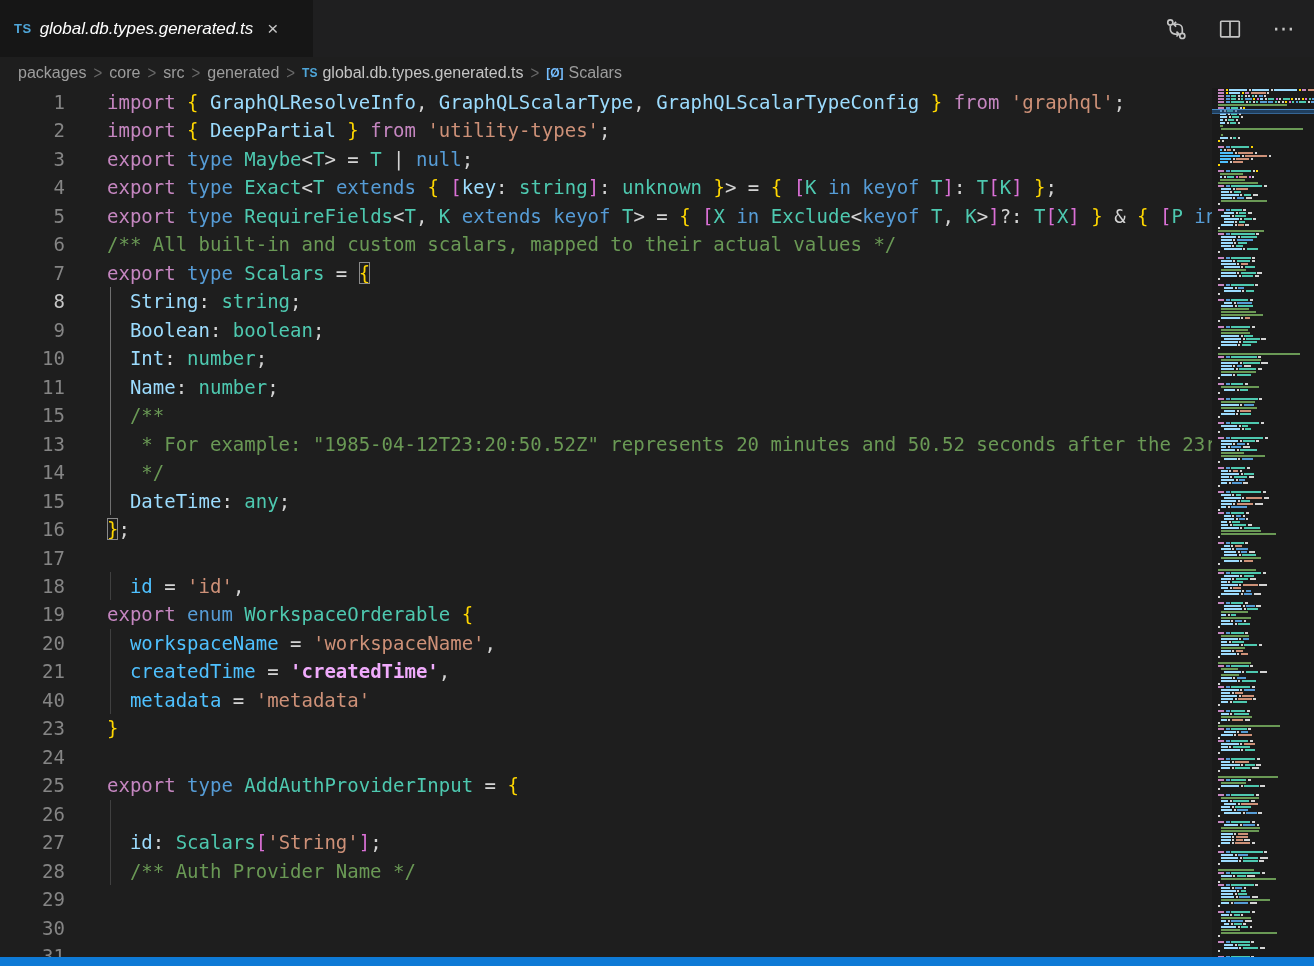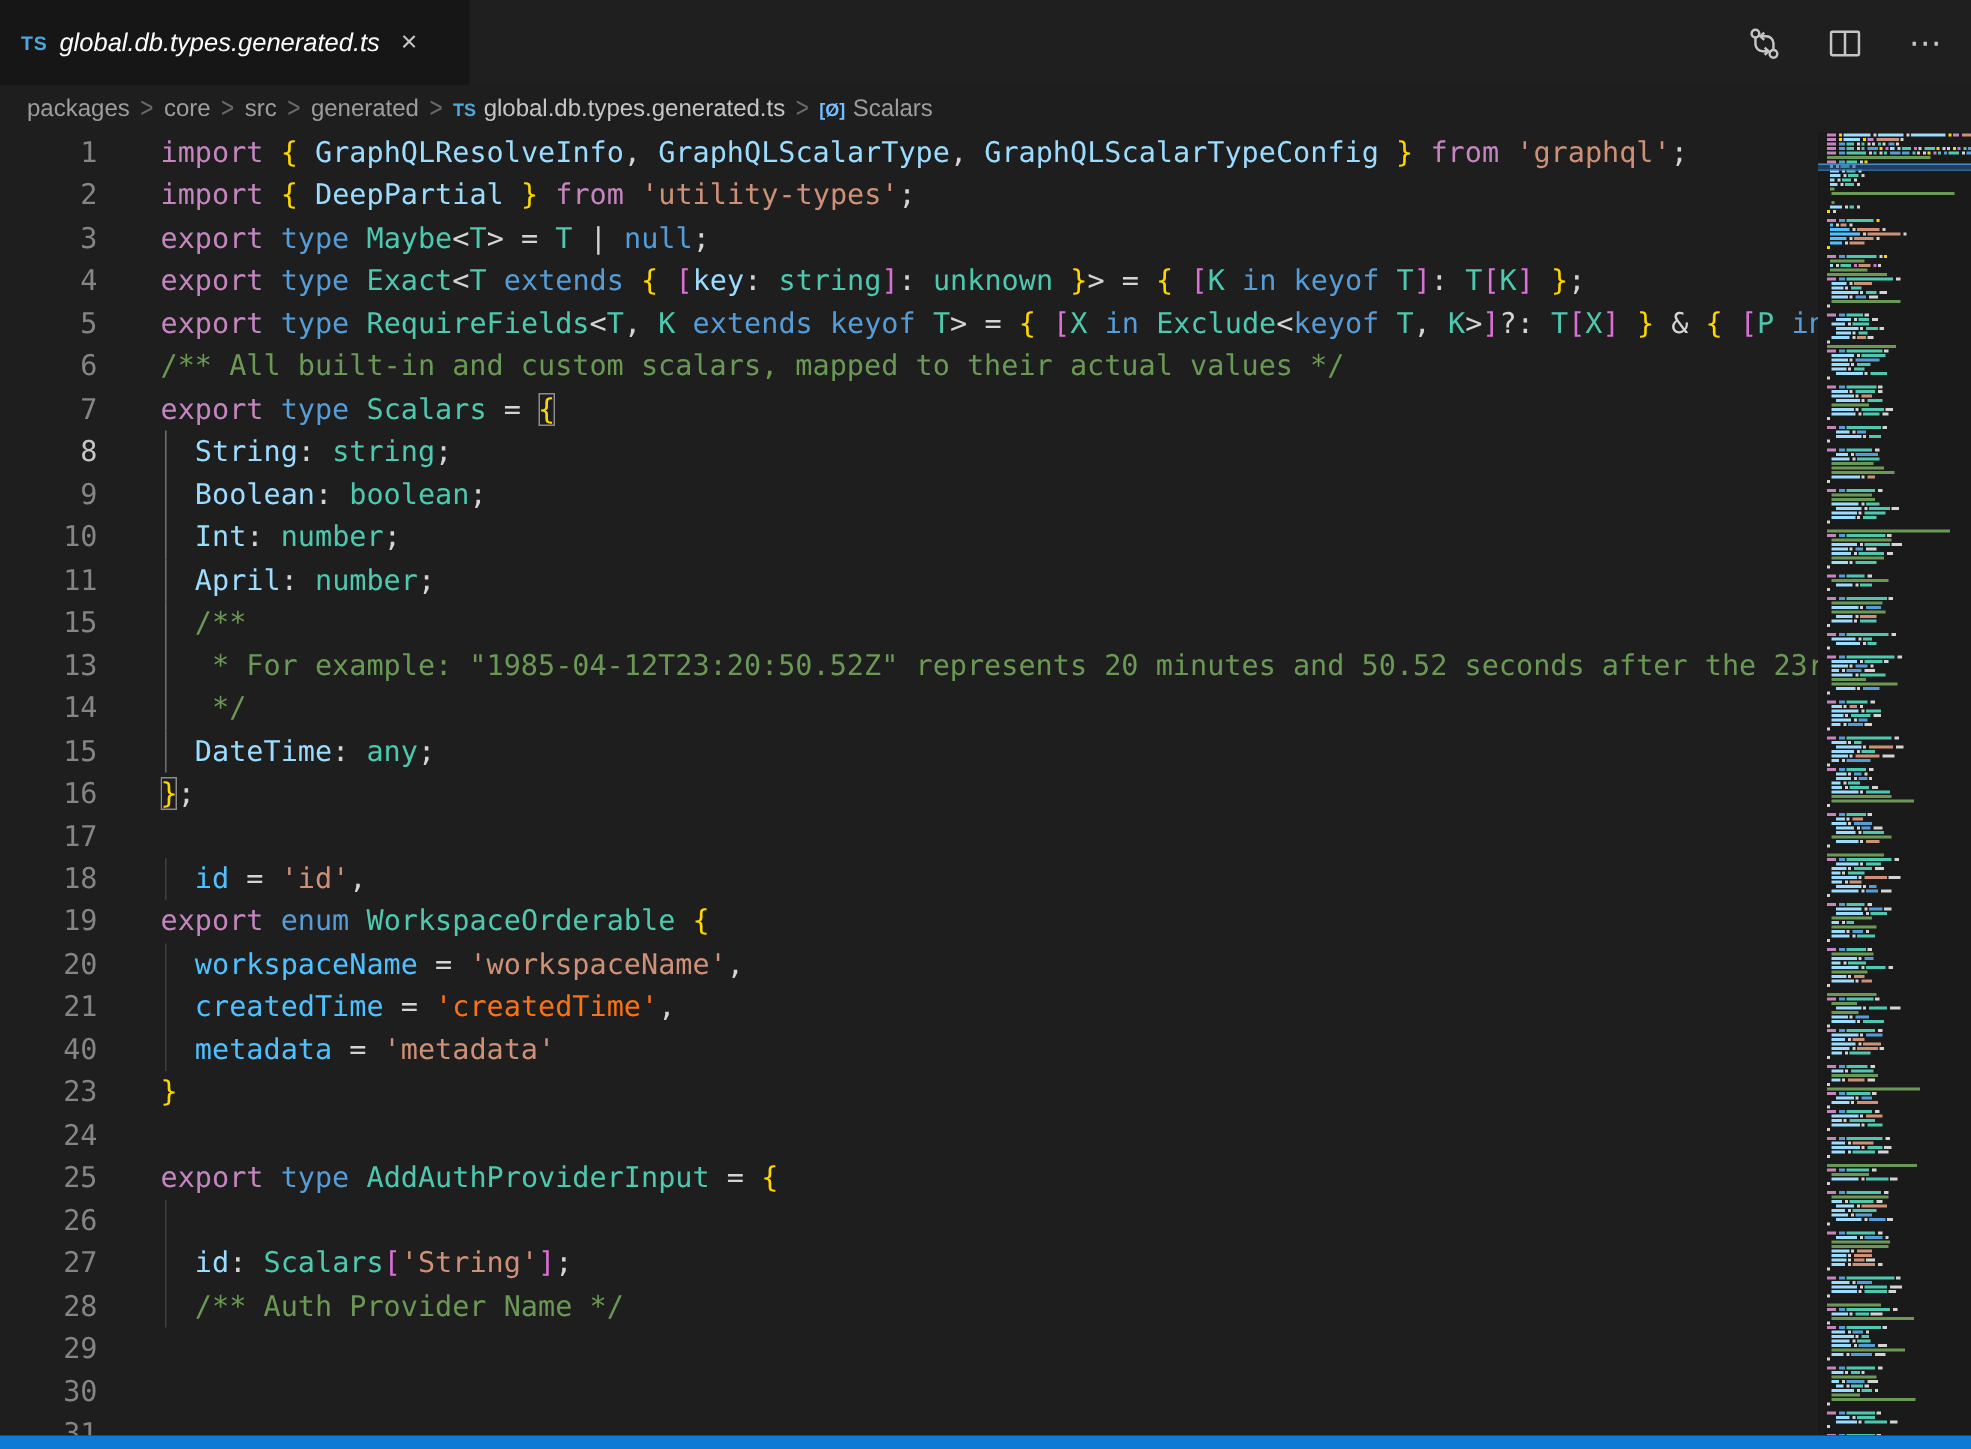--- a/index.html
+++ b/index.html
@@ -151,31 +151,31 @@
         <div class="line"><span style="color: rgb(197, 134, 192);">import</span><span style="color: rgb(212, 212, 212);"> </span><span style="color: rgb(255, 215, 0);">{</span><span style="color: rgb(212, 212, 212);"> </span><span style="color: rgb(156, 220, 254);">GraphQLResolveInfo</span><span style="color: rgb(212, 212, 212);">, </span><span style="color: rgb(156, 220, 254);">GraphQLScalarType</span><span style="color: rgb(212, 212, 212);">, </span><span style="color: rgb(156, 220, 254);">GraphQLScalarTypeConfig</span><span style="color: rgb(212, 212, 212);"> </span><span style="color: rgb(255, 215, 0);">}</span><span style="color: rgb(212, 212, 212);"> </span><span style="color: rgb(197, 134, 192);">from</span><span style="color: rgb(212, 212, 212);"> </span><span style="color: rgb(206, 145, 120);">'graphql'</span><span style="color: rgb(212, 212, 212);">;</span></div>
         <div class="line"><span style="color: rgb(197, 134, 192);">import</span><span style="color: rgb(212, 212, 212);"> </span><span style="color: rgb(255, 215, 0);">{</span><span style="color: rgb(212, 212, 212);"> </span><span style="color: rgb(156, 220, 254);">DeepPartial</span><span style="color: rgb(212, 212, 212);"> </span><span style="color: rgb(255, 215, 0);">}</span><span style="color: rgb(212, 212, 212);"> </span><span style="color: rgb(197, 134, 192);">from</span><span style="color: rgb(212, 212, 212);"> </span><span style="color: rgb(206, 145, 120);">'utility-types'</span><span style="color: rgb(212, 212, 212);">;</span></div>
         <div class="line"><span style="color: rgb(197, 134, 192);">export</span><span style="color: rgb(212, 212, 212);"> </span><span style="color: rgb(86, 156, 214);">type</span><span style="color: rgb(212, 212, 212);"> </span><span style="color: rgb(78, 201, 176);">Maybe</span><span style="color: rgb(212, 212, 212);">&lt;</span><span style="color: rgb(78, 201, 176);">T</span><span style="color: rgb(212, 212, 212);">&gt;</span><span style="color: rgb(212, 212, 212);"> = </span><span style="color: rgb(78, 201, 176);">T</span><span style="color: rgb(212, 212, 212);"> | </span><span style="color: rgb(86, 156, 214);">null</span><span style="color: rgb(212, 212, 212);">;</span></div>
         <div class="line"><span style="color: rgb(197, 134, 192);">export</span><span style="color: rgb(212, 212, 212);"> </span><span style="color: rgb(86, 156, 214);">type</span><span style="color: rgb(212, 212, 212);"> </span><span style="color: rgb(78, 201, 176);">Exact</span><span style="color: rgb(212, 212, 212);">&lt;</span><span style="color: rgb(78, 201, 176);">T</span><span style="color: rgb(212, 212, 212);"> </span><span style="color: rgb(86, 156, 214);">extends</span><span style="color: rgb(212, 212, 212);"> </span><span style="color: rgb(255, 215, 0);">{</span><span style="color: rgb(212, 212, 212);"> </span><span style="color: rgb(218, 112, 214);">[</span><span style="color: rgb(156, 220, 254);">key</span><span style="color: rgb(212, 212, 212);">: </span><span style="color: rgb(78, 201, 176);">string</span><span style="color: rgb(218, 112, 214);">]</span><span style="color: rgb(212, 212, 212);">: </span><span style="color: rgb(78, 201, 176);">unknown</span><span style="color: rgb(212, 212, 212);"> </span><span style="color: rgb(255, 215, 0);">}</span><span style="color: rgb(212, 212, 212);">&gt;</span><span style="color: rgb(212, 212, 212);"> = </span><span style="color: rgb(255, 215, 0);">{</span><span style="color: rgb(212, 212, 212);"> </span><span style="color: rgb(218, 112, 214);">[</span><span style="color: rgb(78, 201, 176);">K</span><span style="color: rgb(212, 212, 212);"> </span><span style="color: rgb(86, 156, 214);">in</span><span style="color: rgb(212, 212, 212);"> </span><span style="color: rgb(86, 156, 214);">keyof</span><span style="color: rgb(212, 212, 212);"> </span><span style="color: rgb(78, 201, 176);">T</span><span style="color: rgb(218, 112, 214);">]</span><span style="color: rgb(212, 212, 212);">: </span><span style="color: rgb(78, 201, 176);">T</span><span style="color: rgb(218, 112, 214);">[</span><span style="color: rgb(78, 201, 176);">K</span><span style="color: rgb(218, 112, 214);">]</span><span style="color: rgb(212, 212, 212);"> </span><span style="color: rgb(255, 215, 0);">}</span><span style="color: rgb(212, 212, 212);">;</span></div>
         <div class="line"><span style="color: rgb(197, 134, 192);">export</span><span style="color: rgb(212, 212, 212);"> </span><span style="color: rgb(86, 156, 214);">type</span><span style="color: rgb(212, 212, 212);"> </span><span style="color: rgb(78, 201, 176);">RequireFields</span><span style="color: rgb(212, 212, 212);">&lt;</span><span style="color: rgb(78, 201, 176);">T</span><span style="color: rgb(212, 212, 212);">, </span><span style="color: rgb(78, 201, 176);">K</span><span style="color: rgb(212, 212, 212);"> </span><span style="color: rgb(86, 156, 214);">extends</span><span style="color: rgb(212, 212, 212);"> </span><span style="color: rgb(86, 156, 214);">keyof</span><span style="color: rgb(212, 212, 212);"> </span><span style="color: rgb(78, 201, 176);">T</span><span style="color: rgb(212, 212, 212);">&gt;</span><span style="color: rgb(212, 212, 212);"> = </span><span style="color: rgb(255, 215, 0);">{</span><span style="color: rgb(212, 212, 212);"> </span><span style="color: rgb(218, 112, 214);">[</span><span style="color: rgb(78, 201, 176);">X</span><span style="color: rgb(212, 212, 212);"> </span><span style="color: rgb(86, 156, 214);">in</span><span style="color: rgb(212, 212, 212);"> </span><span style="color: rgb(78, 201, 176);">Exclude</span><span style="color: rgb(212, 212, 212);">&lt;</span><span style="color: rgb(86, 156, 214);">keyof</span><span style="color: rgb(212, 212, 212);"> </span><span style="color: rgb(78, 201, 176);">T</span><span style="color: rgb(212, 212, 212);">, </span><span style="color: rgb(78, 201, 176);">K</span><span style="color: rgb(212, 212, 212);">&gt;</span><span style="color: rgb(218, 112, 214);">]</span><span style="color: rgb(212, 212, 212);">?: </span><span style="color: rgb(78, 201, 176);">T</span><span style="color: rgb(218, 112, 214);">[</span><span style="color: rgb(78, 201, 176);">X</span><span style="color: rgb(218, 112, 214);">]</span><span style="color: rgb(212, 212, 212);"> </span><span style="color: rgb(255, 215, 0);">}</span><span style="color: rgb(212, 212, 212);"> &amp; </span><span style="color: rgb(255, 215, 0);">{</span><span style="color: rgb(212, 212, 212);"> </span><span style="color: rgb(218, 112, 214);">[</span><span style="color: rgb(78, 201, 176);">P</span><span style="color: rgb(212, 212, 212);"> </span><span style="color: rgb(86, 156, 214);">in</span></div>
         <div class="line"><span style="color: rgb(106, 153, 85);">/** All built-in and custom scalars, mapped to their actual values */</span></div>
         <div class="line"><span style="color: rgb(197, 134, 192);">export</span><span style="color: rgb(212, 212, 212);"> </span><span style="color: rgb(86, 156, 214);">type</span><span style="color: rgb(212, 212, 212);"> </span><span style="color: rgb(78, 201, 176);">Scalars</span><span style="color: rgb(212, 212, 212);"> = </span><span class="tok-match" style="color: rgb(255, 215, 0);">{</span></div>
         <div class="line guide g2"><span style="color: rgb(212, 212, 212);">  </span><span style="color: rgb(156, 220, 254);">String</span><span style="color: rgb(212, 212, 212);">: </span><span style="color: rgb(78, 201, 176);">string</span><span style="color: rgb(212, 212, 212);">;</span></div>
         <div class="line guide g2"><span style="color: rgb(212, 212, 212);">  </span><span style="color: rgb(156, 220, 254);">Boolean</span><span style="color: rgb(212, 212, 212);">: </span><span style="color: rgb(78, 201, 176);">boolean</span><span style="color: rgb(212, 212, 212);">;</span></div>
         <div class="line guide g2"><span style="color: rgb(212, 212, 212);">  </span><span style="color: rgb(156, 220, 254);">Int</span><span style="color: rgb(212, 212, 212);">: </span><span style="color: rgb(78, 201, 176);">number</span><span style="color: rgb(212, 212, 212);">;</span></div>
-        <div class="line guide g2"><span style="color: rgb(212, 212, 212);">  </span><span style="color: rgb(156, 220, 254);">April</span><span style="color: rgb(212, 212, 212);">: </span><span style="color: rgb(78, 201, 176);">number</span><span style="color: rgb(212, 212, 212);">;</span></div>
+        <div class="line guide g2"><span style="color: rgb(212, 212, 212);">  </span><span style="color: rgb(156, 220, 254);">Name</span><span style="color: rgb(212, 212, 212);">: </span><span style="color: rgb(78, 201, 176);">number</span><span style="color: rgb(212, 212, 212);">;</span></div>
         <div class="line guide g2"><span style="color: rgb(106, 153, 85);">  /**</span></div>
         <div class="line guide g2"><span style="color: rgb(106, 153, 85);">   * For example: "1985-04-12T23:20:50.52Z" represents 20 minutes and 50.52 seconds after the 23rd hour of April 12th, 1985 in UTC.</span></div>
         <div class="line guide g2"><span style="color: rgb(106, 153, 85);">   */</span></div>
         <div class="line guide g2"><span style="color: rgb(212, 212, 212);">  </span><span style="color: rgb(156, 220, 254);">DateTime</span><span style="color: rgb(212, 212, 212);">: </span><span style="color: rgb(78, 201, 176);">any</span><span style="color: rgb(212, 212, 212);">;</span></div>
         <div class="line"><span class="tok-match" style="color: rgb(255, 215, 0);">}</span><span style="color: rgb(212, 212, 212);">;</span></div>
         <div class="line"></div>
         <div class="line guide"><span style="color: rgb(212, 212, 212);">  </span><span style="color: rgb(79, 193, 255);">id</span><span style="color: rgb(212, 212, 212);"> = </span><span style="color: rgb(206, 145, 120);">'id'</span><span style="color: rgb(212, 212, 212);">,</span></div>
         <div class="line"><span style="color: rgb(197, 134, 192);">export</span><span style="color: rgb(212, 212, 212);"> </span><span style="color: rgb(86, 156, 214);">enum</span><span style="color: rgb(212, 212, 212);"> </span><span style="color: rgb(78, 201, 176);">WorkspaceOrderable</span><span style="color: rgb(212, 212, 212);"> </span><span style="color: rgb(255, 215, 0);">{</span></div>
         <div class="line guide"><span style="color: rgb(212, 212, 212);">  </span><span style="color: rgb(79, 193, 255);">workspaceName</span><span style="color: rgb(212, 212, 212);"> = </span><span style="color: rgb(206, 145, 120);">'workspaceName'</span><span style="color: rgb(212, 212, 212);">,</span></div>
-        <div class="line guide"><span style="color: rgb(212, 212, 212);">  </span><span style="color: rgb(79, 193, 255);">createdTime</span><span style="color: rgb(212, 212, 212);"> = </span><span style="color: #f97316;">'createdTime'</span><span style="color: rgb(212, 212, 212);">,</span></div>
+        <div class="line guide"><span style="color: rgb(212, 212, 212);">  </span><span style="color: rgb(79, 193, 255);">createdTime</span><span style="color: rgb(212, 212, 212);"> = </span><span style="color: #f0abfc; font-weight: bold;">'createdTime'</span><span style="color: rgb(212, 212, 212);">,</span></div>
         <div class="line guide"><span style="color: rgb(212, 212, 212);">  </span><span style="color: rgb(79, 193, 255);">metadata</span><span style="color: rgb(212, 212, 212);"> = </span><span style="color: rgb(206, 145, 120);">'metadata'</span></div>
         <div class="line"><span style="color: rgb(255, 215, 0);">}</span></div>
         <div class="line"></div>
         <div class="line"><span style="color: rgb(197, 134, 192);">export</span><span style="color: rgb(212, 212, 212);"> </span><span style="color: rgb(86, 156, 214);">type</span><span style="color: rgb(212, 212, 212);"> </span><span style="color: rgb(78, 201, 176);">AddAuthProviderInput</span><span style="color: rgb(212, 212, 212);"> = </span><span style="color: rgb(255, 215, 0);">{</span></div>
         <div class="line guide"><span style="color: rgb(212, 212, 212);">  </span></div>
         <div class="line guide"><span style="color: rgb(212, 212, 212);">  </span><span style="color: rgb(156, 220, 254);">id</span><span style="color: rgb(212, 212, 212);">: </span><span style="color: rgb(78, 201, 176);">Scalars</span><span style="color: rgb(218, 112, 214);">[</span><span style="color: rgb(206, 145, 120);">'String'</span><span style="color: rgb(218, 112, 214);">]</span><span style="color: rgb(212, 212, 212);">;</span></div>
         <div class="line guide"><span style="color: rgb(212, 212, 212);">  </span><span style="color: rgb(106, 153, 85);">/** Auth Provider Name */</span></div>
       </div>
     <div class="minimap">
       <div class="mm-inner" id="mm-inner">

